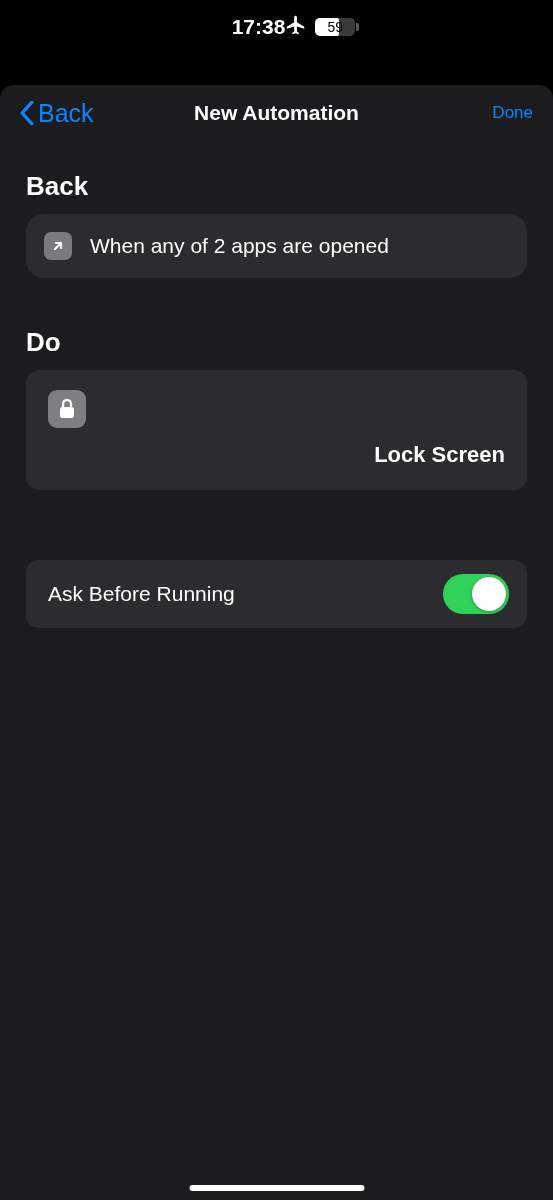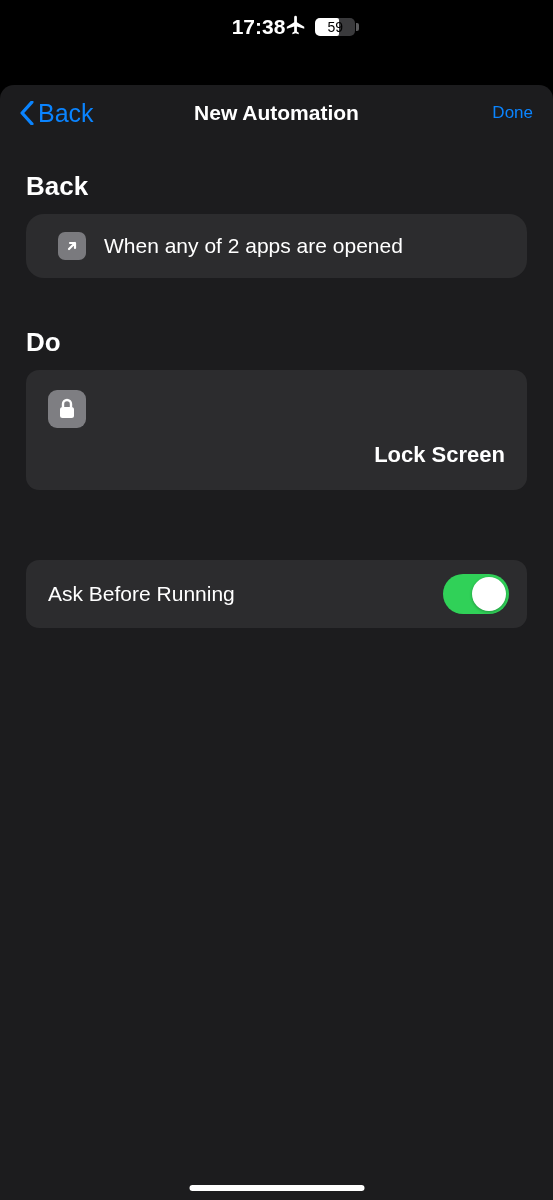--- a/index.html
+++ b/index.html
@@ -113,21 +113,21 @@
     }
     .section-heading {
       font-size: 26px;
       font-weight: 700;
       margin-top: 30px;
       margin-bottom: 12px;
     }
     .card {
       background: #2c2c2e;
       border-radius: 18px;
-      padding: 18px 32px;
+      padding: 18px 18px;
       display: flex;
       align-items: center;
       gap: 18px;
     }
     .card-stacked {
       background: #2c2c2e;
       border-radius: 13px;
       padding: 20px 22px 22px 22px;
     }
     .tile-icon {

